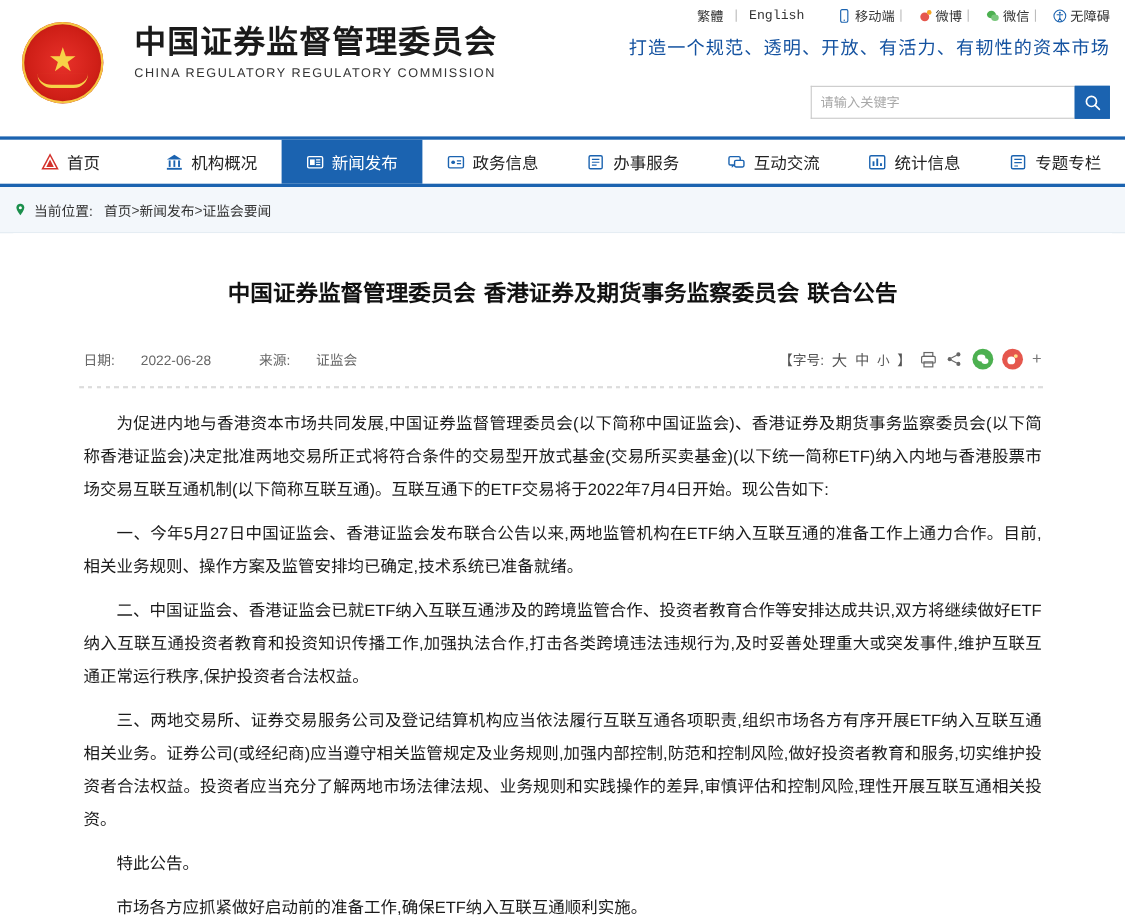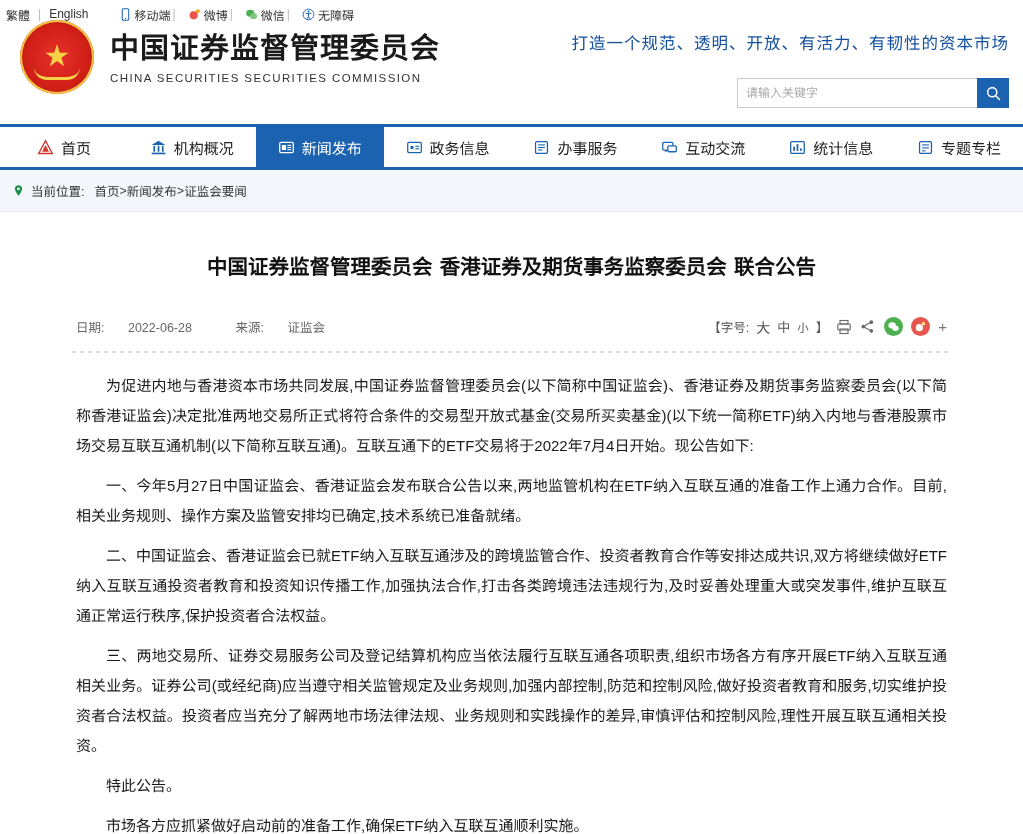--- a/index.html
+++ b/index.html
@@ -9,41 +9,43 @@
     background: #ffffff;
     font-family: "Liberation Sans", "DejaVu Sans", sans-serif;
   }
   body { width: 1023px; height: 834px; overflow: hidden; }
 
   
   .topbar {
     height: 24px;
     display: flex;
     align-items: center;
+    justify-content: flex-end;
     font-size: 12px;
     color: #333;
     padding-right: 14px;
     padding-top: 4px;
+    font-family: Liberation Mono, monospace;
   }
   .topbar a, .topbar span.tl {
     color: #333; text-decoration: none; margin: 0 6px; font-size: 12px;
   }
   .topbar .sep { color: #bbb; margin: 0 2px; }
   .topbar .grp { display: flex; align-items: center; gap: 3px; margin-left: 10px; }
   .mini-ic { display:inline-block; width: 13px; height: 13px; vertical-align: middle; }
 
   
   .header {
     position: relative;
     height: 100px;
     display: flex;
     align-items: flex-start;
     padding: 0 14px;
   }
-  .brand { display: flex; align-items: center; gap: 16px; padding-left: 6px; margin-top: -4px;}
+  .brand { display: flex; gap: 28px; padding-left: 6px; margin-top: -4px;}
   .emblem {
     width: 74px; height: 74px; border-radius: 50%;
     background: radial-gradient(circle at 50% 50%, #e8312a 0%, #cf1f17 60%, #a8140d 100%);
     position: relative; flex: none;
     box-shadow: 0 0 0 2px #f5c542 inset;
   }
   .emblem:before {
     content: "★";
     position: absolute; left: 50%; top: 50%;
     transform: translate(-50%,-55%);
@@ -205,21 +207,21 @@
     </span>
     <span>无障碍</span>
   </div>
 </div>
 
 <div class="header">
   <div class="brand">
     <div class="emblem"></div>
     <div class="brand-text">
       <div class="cn">中国证券监督管理委员会</div>
-      <div class="en">CHINA SECURITIES SECURITIES COMMISSION</div>
+      <div class="en">CHINA REGULATORY REGULATORY COMMISSION</div>
     </div>
   </div>
   <div class="header-right">
     <div class="slogan">打造一个规范、透明、开放、有活力、有韧性的资本市场</div>
     <div class="searchbox">
       <input type="text" placeholder="请输入关键字" style="">
       <div class="search-btn">
         <svg viewBox="0 0 20 20" width="17" height="17">
           <circle cx="8.5" cy="8.5" r="5.4" fill="none" stroke="#fff" stroke-width="1.8"></circle>
           <line x1="12.6" y1="12.6" x2="17" y2="17" stroke="#fff" stroke-width="1.8" stroke-linecap="round"></line>

